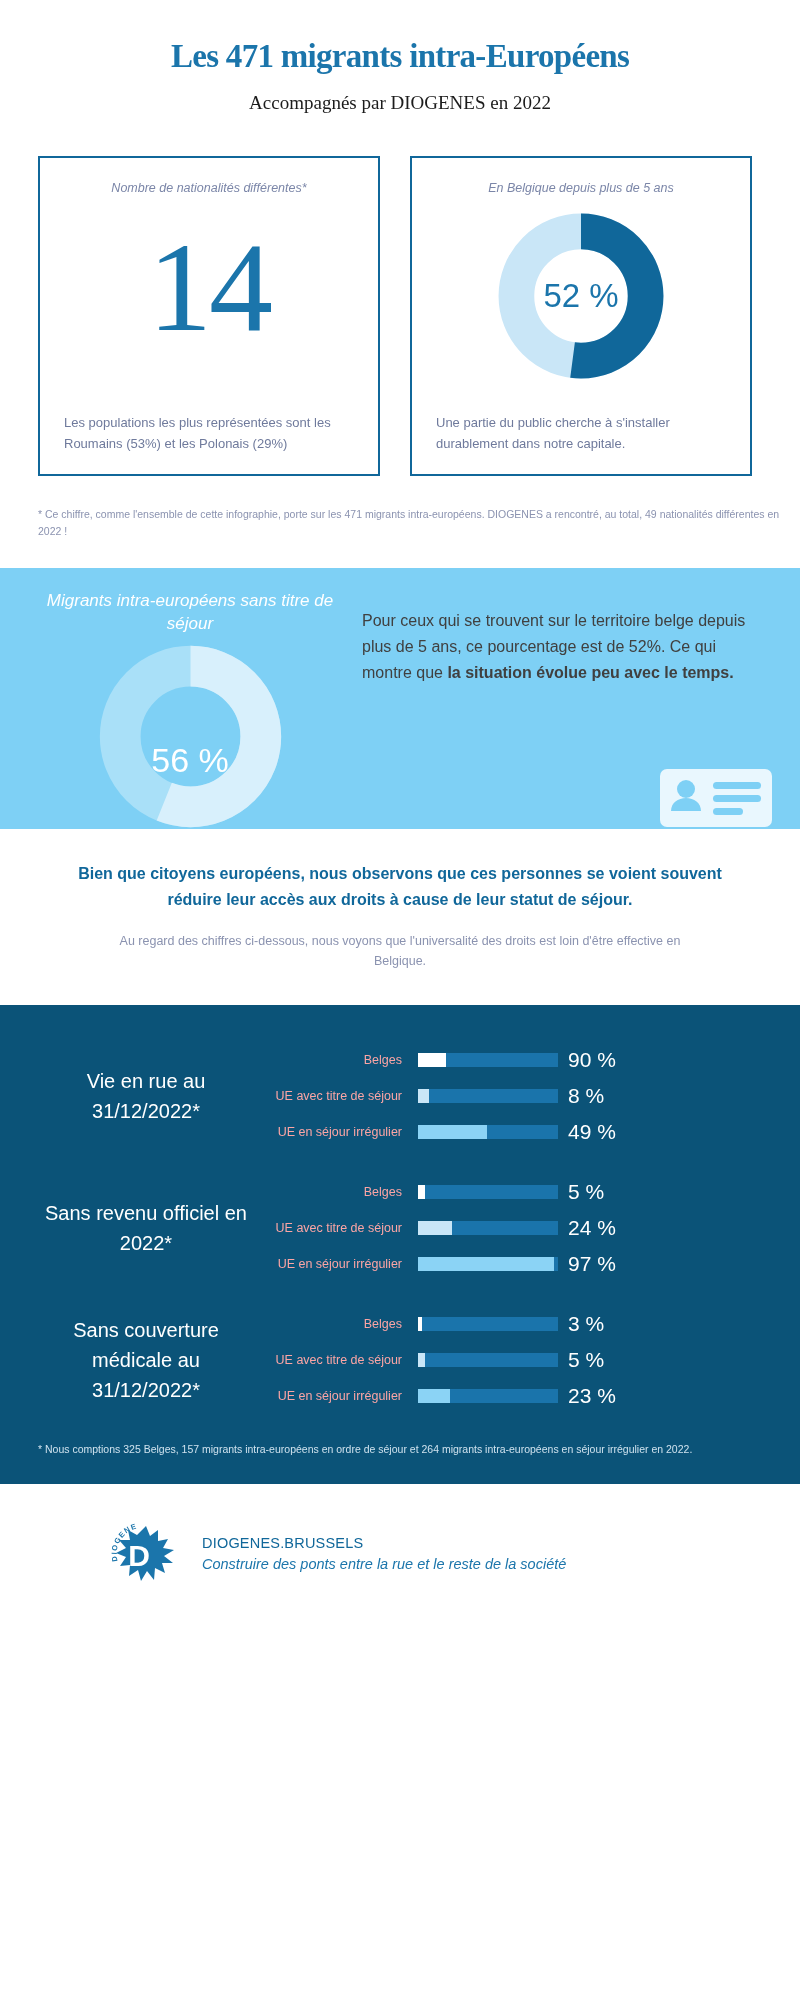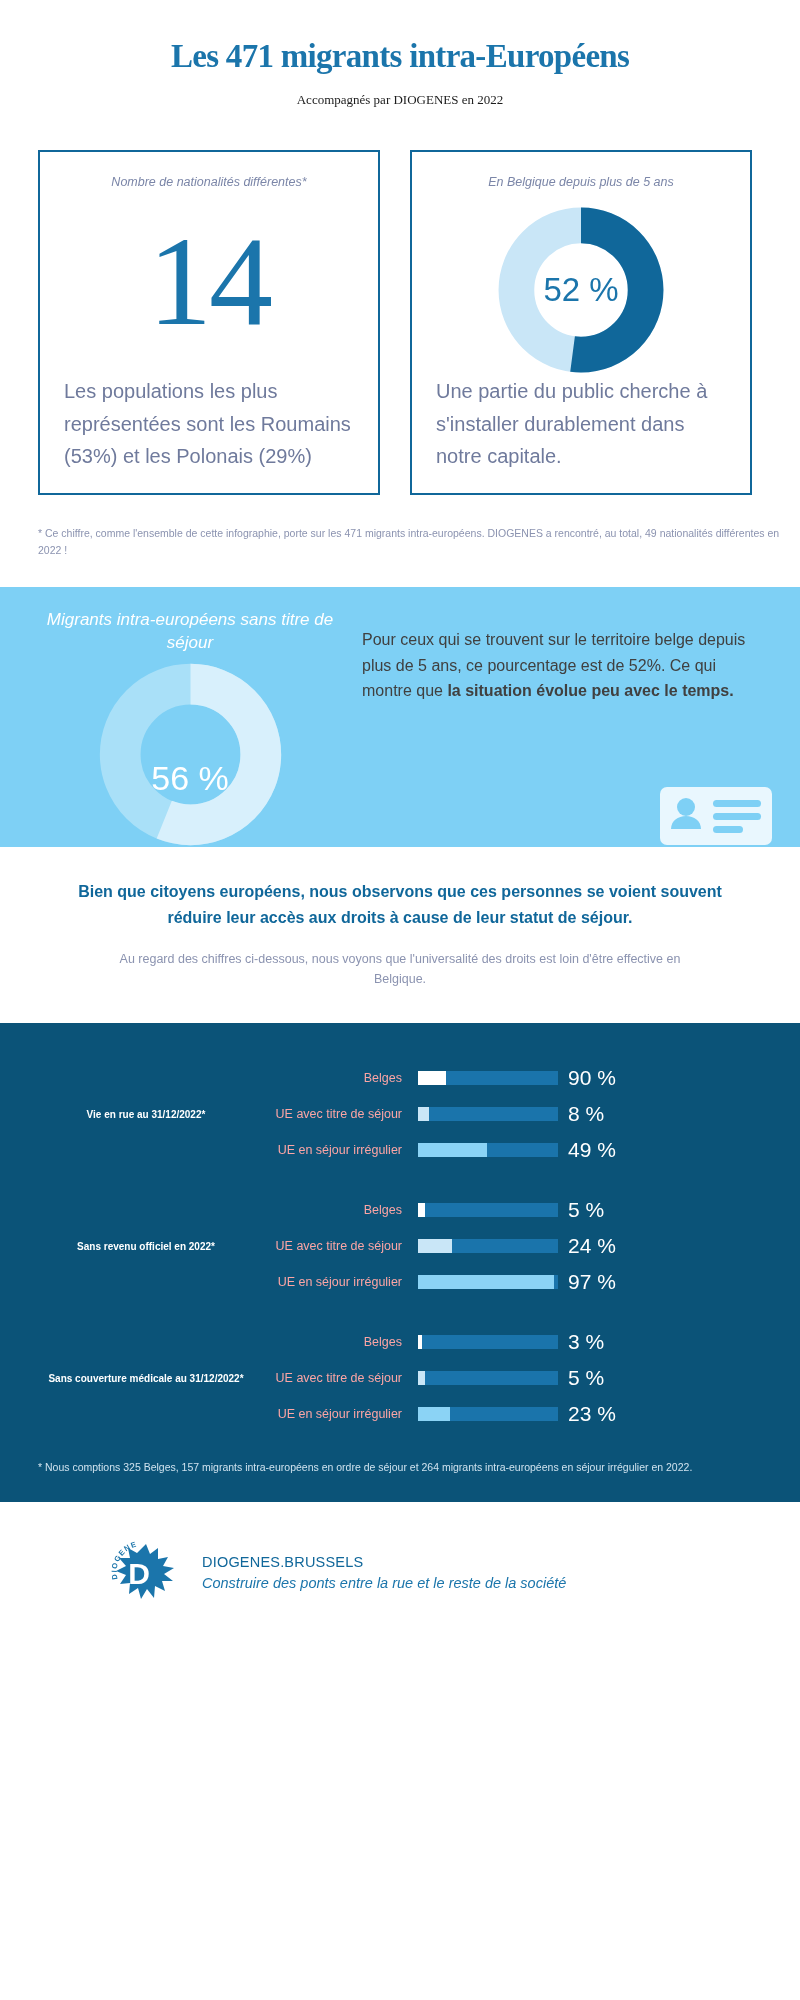--- a/index.html
+++ b/index.html
@@ -24,21 +24,21 @@
     font-weight:700;
     font-size:33px;
     letter-spacing:-0.7px;
     color:#1b75ab;
     line-height:1.15;
     margin:0;
     white-space:nowrap;
   }
   .subtitle{
     font-family:"Liberation Serif", serif;
-    font-size:13px;
+    font-size:19px;
     color:#1c1c1c;
     margin:16px 0 0 0;
     font-weight:400;
   }
   
   .cards{
     display:flex;
     gap:30px;
     padding:42px 48px 0 38px;
     box-sizing:border-box;
@@ -64,21 +64,21 @@
     font-family:"Liberation Serif", serif;
     color:#1b75ab;
     font-size:128px;
     line-height:1;
     letter-spacing:-3px;
     margin:26px 0 0 0;
     font-weight:400;
   }
   .card-body{
     margin-top:auto;
-    font-size:20px;
+    font-size:13px;
     color:#6f7a9c;
     line-height:1.62;
     align-self:stretch;
     text-align:left;
   }
   
   .donut-wrap{
     margin-top:14px;
     position:relative;
     width:170px;height:170px;
@@ -176,22 +176,22 @@
   .group{
     display:flex;
     align-items:center;
     margin-bottom:30px;
   }
   .group:last-of-type{margin-bottom:4px;}
   .group-label{
     flex:0 0 230px;
     text-align:center;
     color:#ffffff;
-    font-weight:700;
-    font-size:10px;
+    font-weight:400;
+    font-size:20px;
     line-height:1.5;
     padding-right:14px;
     box-sizing:border-box;
   }
   .bars{flex:1;}
   .barrow{
     display:flex;
     align-items:center;
     height:30px;
     margin-bottom:6px;

